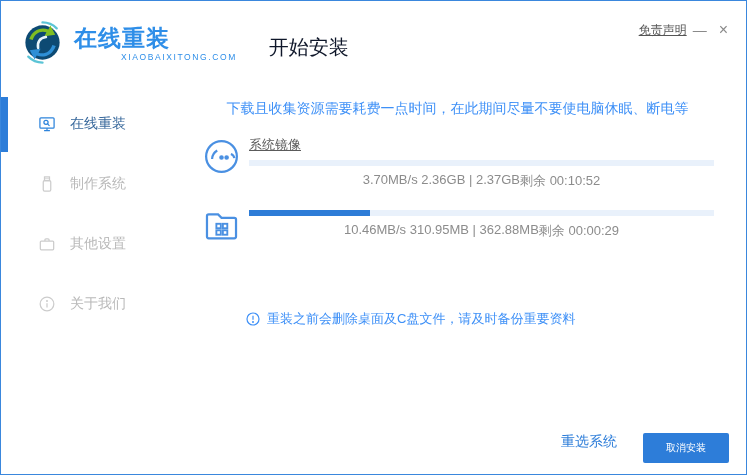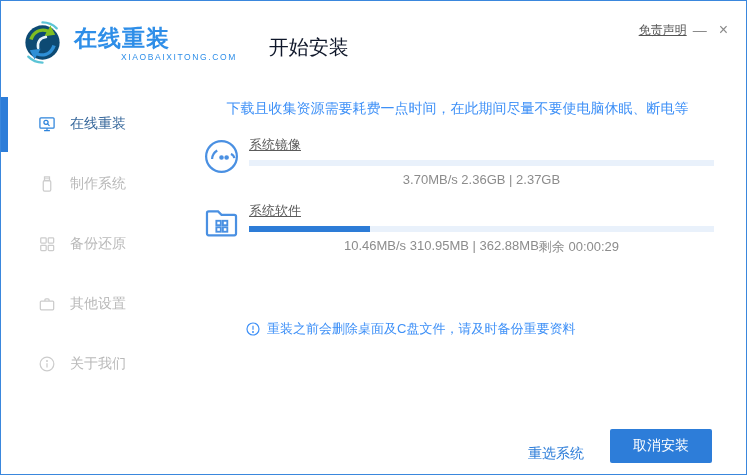--- a/index.html
+++ b/index.html
@@ -93,30 +93,30 @@
   .warning {
     margin-top: 64px; margin-left: 44px;
     display: flex; align-items: center;
     color: #3e90f7; font-size: 13px;
   }
   .warning-icon { width: 16px; height: 16px; margin-right: 6px; flex-shrink: 0; }
   .warning-icon svg { width: 100%; height: 100%; display: block; }
 
   
   .footer {
-    position: absolute; bottom: 13px; right: 34px;
-    display: flex; align-items: flex-end;
+    position: absolute; bottom: 13px; right: 17px;
+    display: flex; align-items: flex-start;
   }
   .reselect-btn {
     color: #2d7dd9; font-size: 14px; cursor: pointer;
     background: none; border: none; margin-right: 26px;
     font-family: inherit;
   }
   .cancel-btn {
-    background: #2d7dd9; color: #ffffff; font-size: 14px;
+    background: #2d7dd9; color: #ffffff; font-size: 10px;
     border: none; padding: 8px 23px; border-radius: 2px; cursor: pointer;
     font-family: inherit;
   }
 </style>
 </head>
 <body>
 
 <div class="window">
 
   <div class="header">
@@ -165,31 +165,20 @@
         <span class="s-icon">
           <svg viewBox="0 0 24 24" fill="none" stroke="currentColor" stroke-width="1.5">
             <rect x="9" y="3.5" width="6" height="4.5"></rect>
             <path d="M10.8 4.8 v1.6 M13.2 4.8 v1.6"></path>
             <rect x="7.5" y="8" width="9" height="12.5" rx="1.5"></rect>
           </svg>
         </span>
         <span>制作系统</span>
       </div>
 
-      <div class="side-item">
-        <span class="s-icon">
-          <svg viewBox="0 0 24 24" fill="none" stroke="currentColor" stroke-width="1.5">
-            <rect x="4.5" y="4.5" width="6.5" height="6.5" rx="1"></rect>
-            <rect x="13.5" y="4.5" width="6.5" height="6.5" rx="1"></rect>
-            <rect x="4.5" y="13.5" width="6.5" height="6.5" rx="1"></rect>
-            <rect x="13.5" y="13.5" width="6.5" height="6.5" rx="1"></rect>
-          </svg>
-        </span>
-        <span>备份还原</span>
-      </div>
 
       <div class="side-item">
         <span class="s-icon">
           <svg viewBox="0 0 24 24" fill="none" stroke="currentColor" stroke-width="1.5">
             <rect x="4" y="8.5" width="16" height="10.5" rx="1.2"></rect>
             <path d="M9.5 8.5 V7 a1.3 1.3 0 0 1 1.3 -1.3 h2.4 A1.3 1.3 0 0 1 14.5 7 v1.5"></path>
           </svg>
         </span>
         <span>其他设置</span>
       </div>
@@ -223,36 +212,36 @@
               <path d="M17.5 10.5 a3 3 0 0 1 2 2.5"></path>
             </svg>
           </span>
           <div class="task-content">
             <div class="task-name">系统镜像</div>
             <div class="task-bar">
               <div class="task-fill" style="width: 0%;"></div>
             </div>
             <div class="task-stats">
               <span>3.70MB/s 2.36GB | 2.37GB</span>
+              <span>剩余 00:10:52</span>
             </div>
           </div>
         </div>
 
         <div class="task-row">
           <span class="task-icon">
             <svg viewBox="0 0 24 24" fill="none" stroke="currentColor" stroke-width="1.3">
               <path d="M3.5 6.5 a1 1 0 0 1 1 -1 h5.5 l2 2 h7.5 a1 1 0 0 1 1 1 v10 a1 1 0 0 1 -1 1 h-15 a1 1 0 0 1 -1 -1 z"></path>
               <rect x="9" y="11" width="2.6" height="2.6" stroke-width="1.1"></rect>
               <rect x="12.8" y="11" width="2.6" height="2.6" stroke-width="1.1"></rect>
               <rect x="9" y="14.8" width="2.6" height="2.6" stroke-width="1.1"></rect>
               <rect x="12.8" y="14.8" width="2.6" height="2.6" stroke-width="1.1"></rect>
             </svg>
           </span>
           <div class="task-content">
-            <div class="task-name">系统软件</div>
             <div class="task-bar">
               <div class="task-fill" style="width: 26%;"></div>
             </div>
             <div class="task-stats">
               <span>10.46MB/s 310.95MB | 362.88MB</span>
               <span>剩余 00:00:29</span>
             </div>
           </div>
         </div>
 

